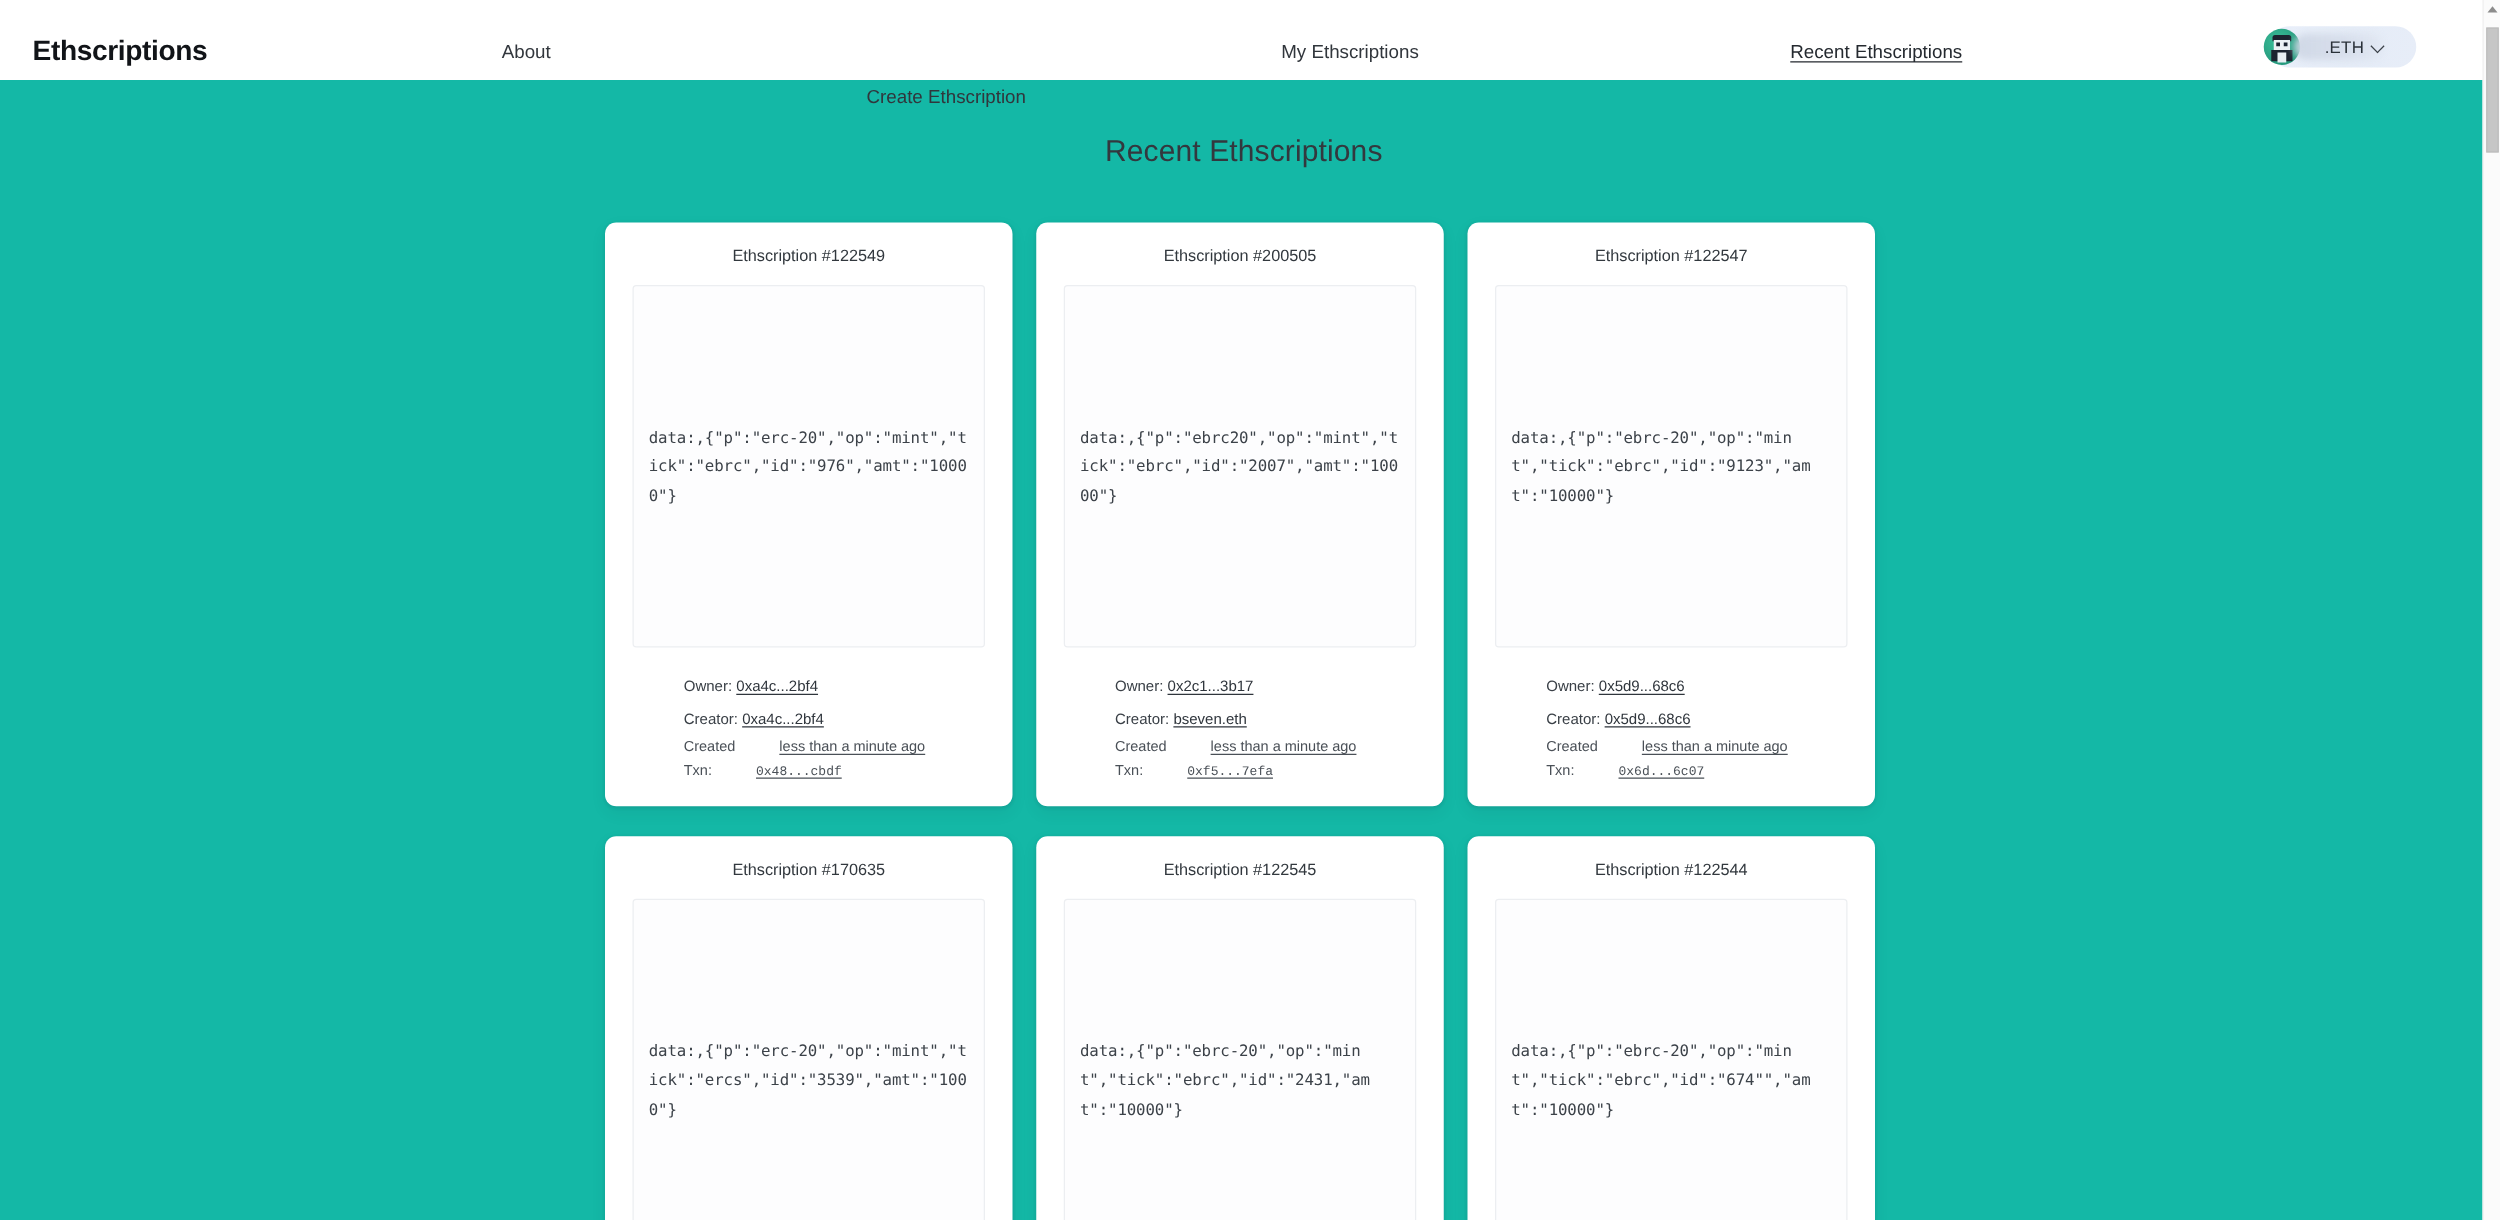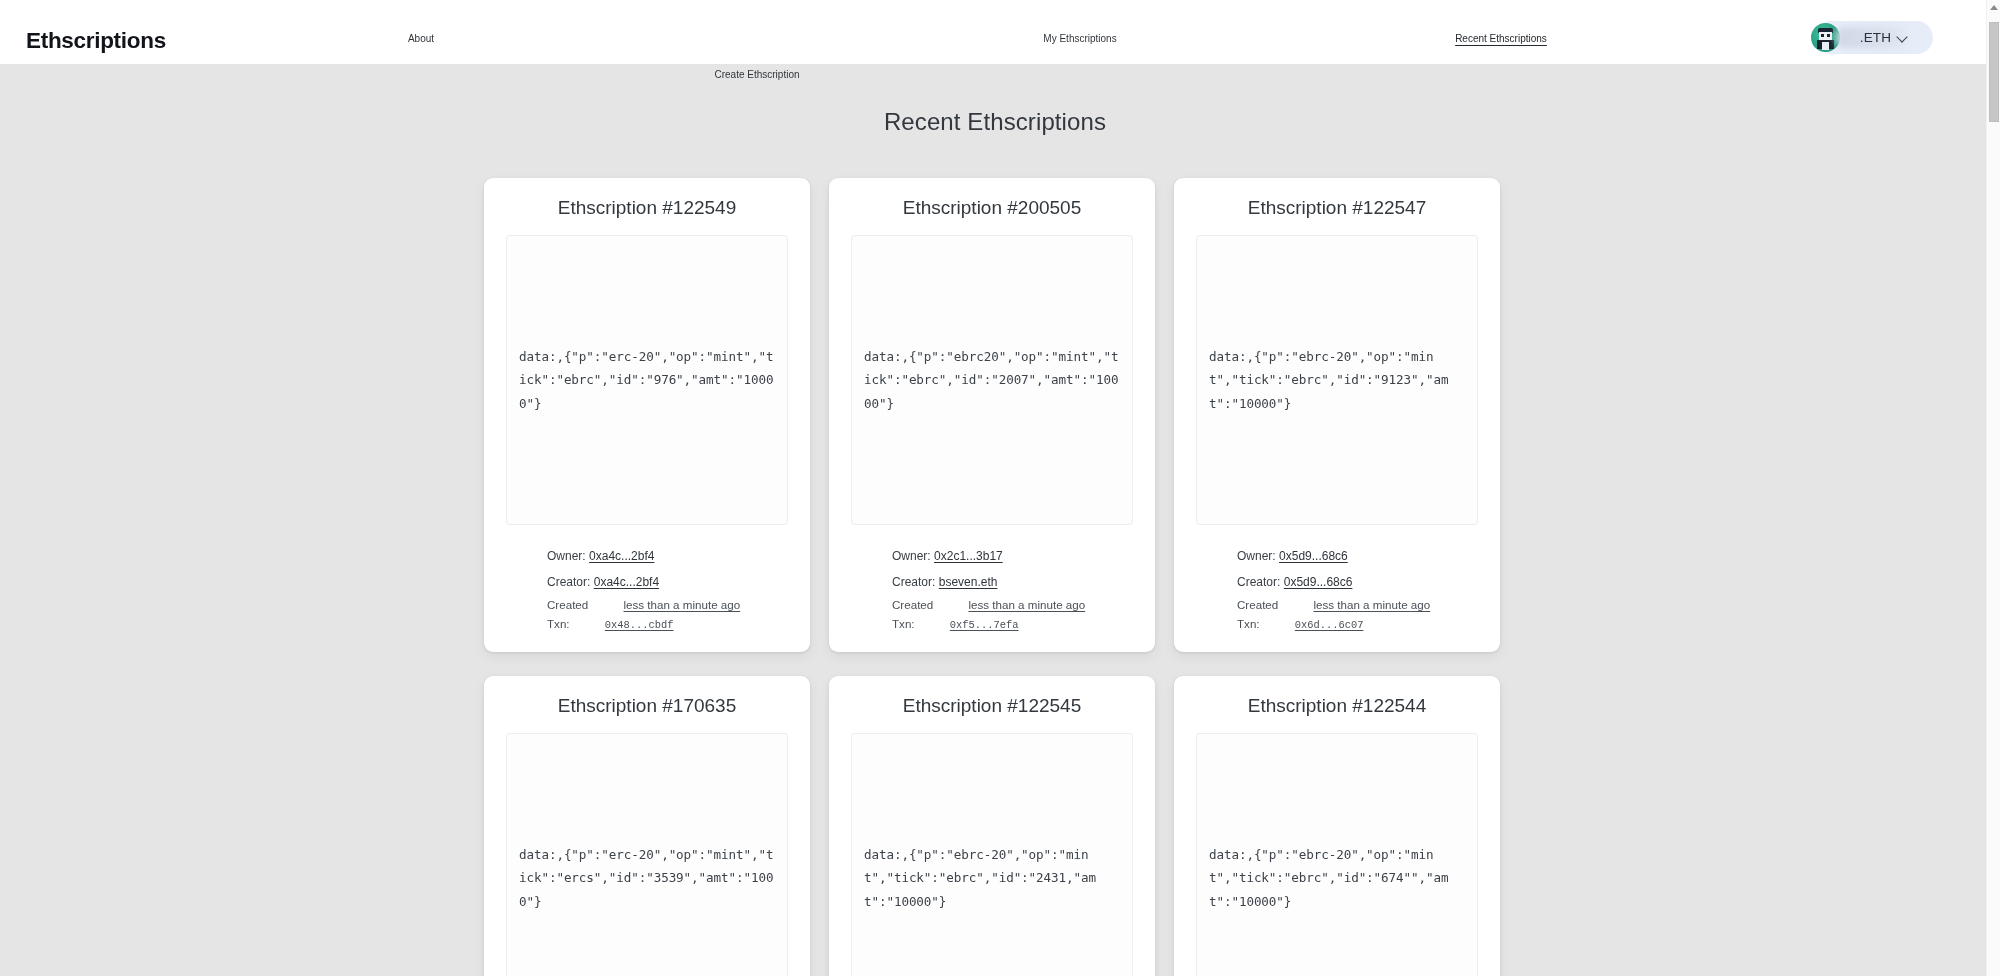--- a/index.html
+++ b/index.html
@@ -9,21 +9,21 @@
     height: 976px;
     overflow: hidden;
     background: #ffffff;
     font-family: "Liberation Sans", sans-serif;
   }
 
   #page {
     position: relative;
     width: 2000px;
     height: 976px;
-    background: #e5e5e5;
+    background: #14b8a6;
     overflow: hidden;
   }
 
   
   .header {
     position: absolute;
     top: 0; left: 0;
     width: 1990px;
     height: 64px;
     background: #ffffff;
@@ -39,21 +39,21 @@
     font-size: 22.5px;
     font-weight: bold;
     color: #111418;
     letter-spacing: -0.3px;
     white-space: nowrap;
   }
 
   .nav-link {
     position: absolute;
     top: 33px;
-    font-size: 10px;
+    font-size: 15px;
     color: #31363c;
     white-space: nowrap;
     text-decoration: none;
     transform: translateX(-50%);
   }
   .nav-link.active {
     text-decoration: underline;
     text-underline-offset: 3px;
     color: #24292f;
   }
@@ -168,21 +168,21 @@
   .card {
     width: 326px;
     background: #ffffff;
     border-radius: 9px;
     box-shadow: 0 1px 3px rgba(17,24,39,.10), 0 5px 14px rgba(17,24,39,.055);
     padding: 19px 22px 17px 22px;
   }
 
   .card-title {
     text-align: center;
-    font-size: 19px;
+    font-size: 13px;
     font-weight: 400;
     color: #32383e;
     margin-bottom: 16px;
     white-space: nowrap;
   }
 
   .content-box {
     height: 290px;
     border: 1px solid #eceef1;
     border-radius: 3px;

